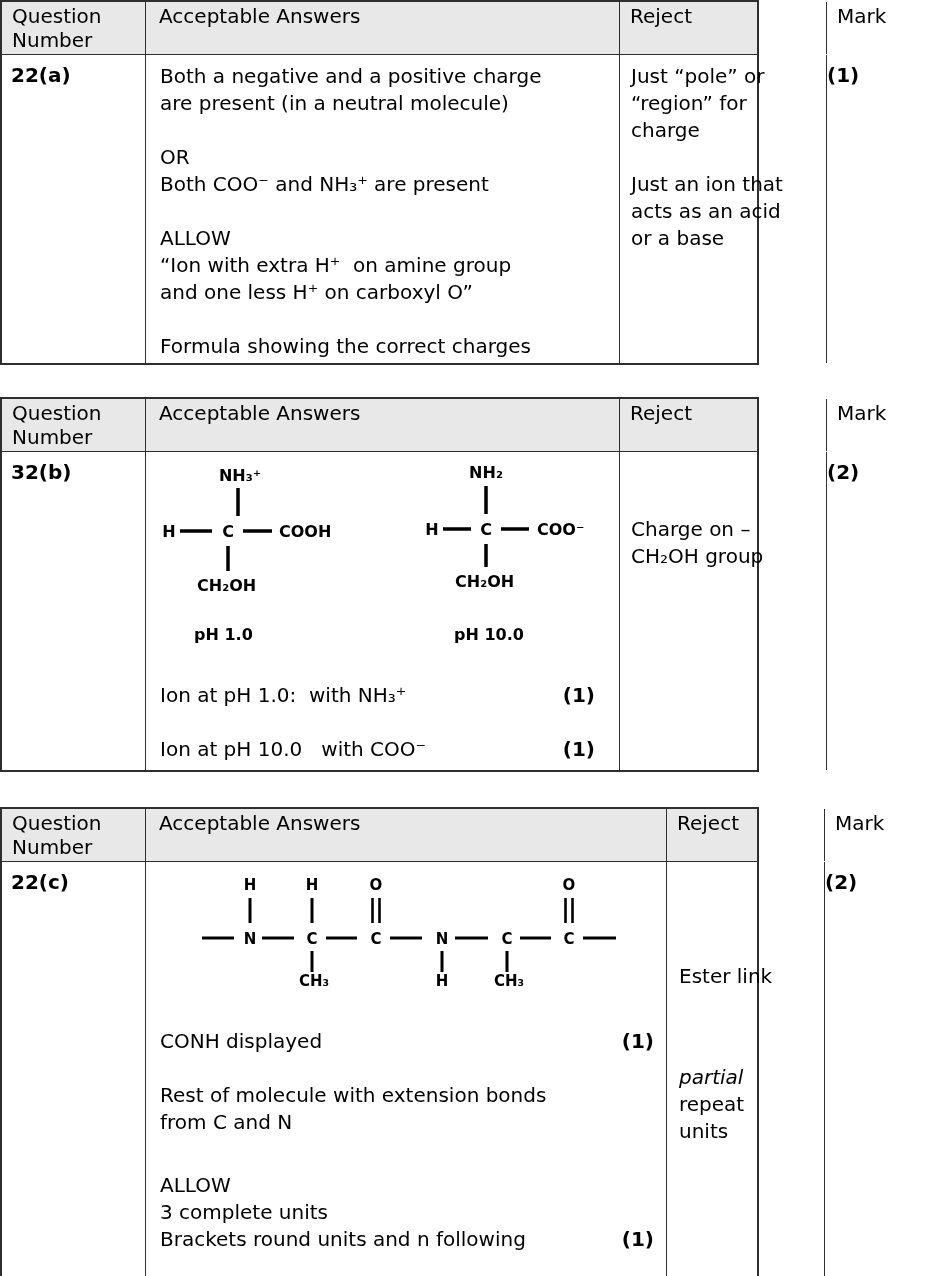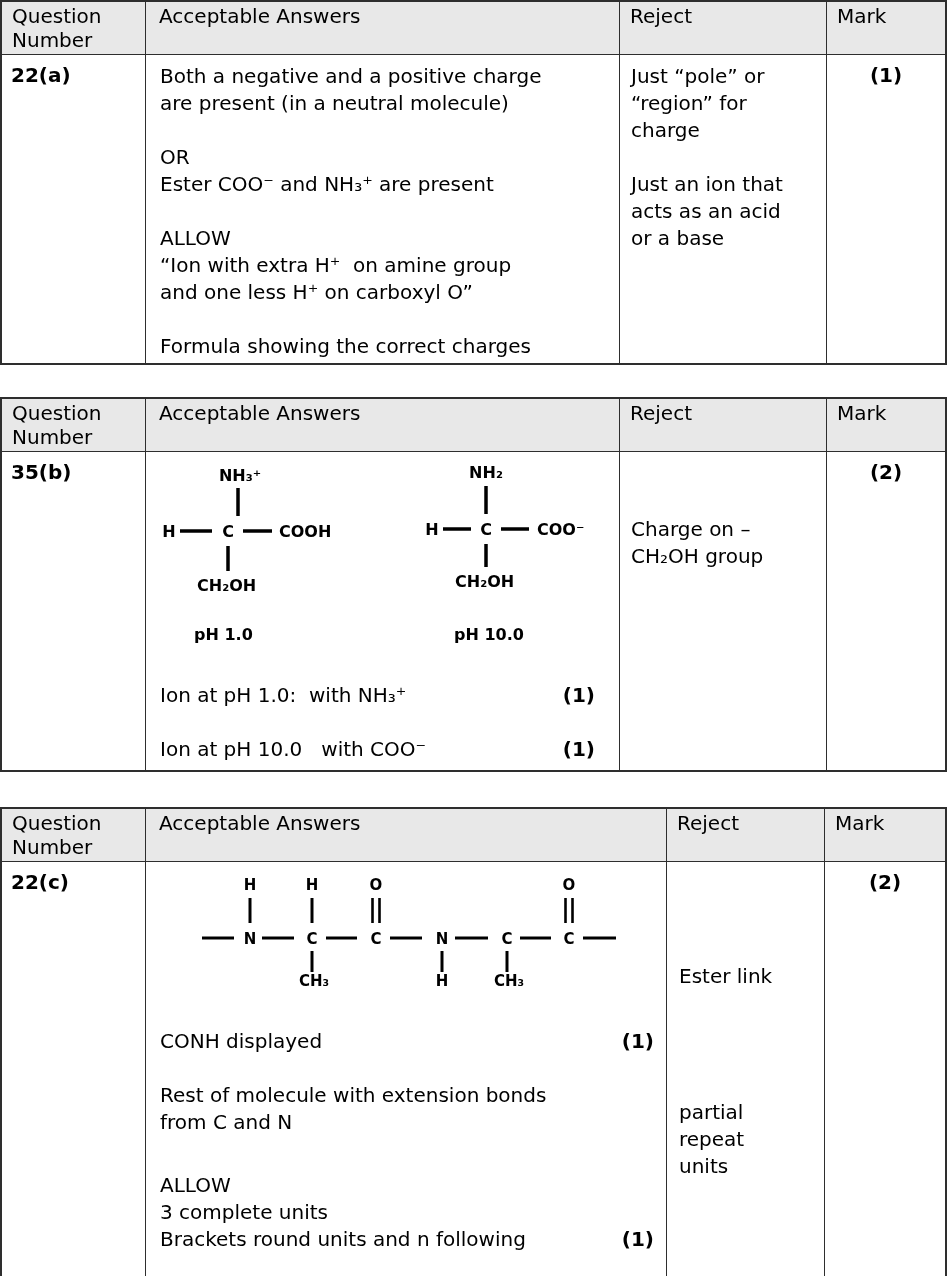--- a/index.html
+++ b/index.html
@@ -6,21 +6,21 @@
   html,body { background:#ffffff; }
   body {
     width:947px;
     color:#000;
     font-family:"DejaVu Sans","Liberation Sans",sans-serif;
     font-size:20px;
   }
   .mtable {
     border:2px solid #2e2e2e;
     background:#fff;
-    width:947px;
+    width:759px;
   }
   .mt1 { margin-bottom:32px; }
   .mt2 { margin-bottom:35px; }
   .mt3 { border-bottom-width:3px; }
   .grid { display:grid; }
   .cols12 { grid-template-columns:144px 474px 207px 1fr; }
   .cols3  { grid-template-columns:144px 521px 158px 1fr; }
   .cell { border-right:1.5px solid #2e2e2e; }
   .cell:last-child { border-right:none; }
   .hrow { background:#e8e8e8; border-bottom:1.5px solid #2e2e2e; min-height:50px; }
@@ -34,21 +34,21 @@
   .mcell { text-align:center; font-weight:bold; }
   .b1 { min-height:308px; }
   .b2 { min-height:318px; }
   .b3 { min-height:419px; }
   .line { min-height:27px; line-height:27px; white-space:pre-wrap; }
   .b { font-weight:bold; }
   .mline { display:flex; justify-content:space-between; align-items:baseline; }
   .pr12 { padding-right:12px; }
   .rej2 { margin-top:56px; }
   .rej3a { margin-top:93px; }
-  .rej3b { margin-top:109px; }
+  .rej3b { margin-top:74px;font-style:italic; }
   .structrow { display:flex; align-items:flex-start; }
   .svg2b { margin-left:92px; }
   svg { display:block; }
   svg text {
     font-family:"DejaVu Sans","Liberation Sans",sans-serif;
     font-weight:bold;
     fill:#000;
   }
   .at16 { font-size:16px; }
   .at15 { font-size:15px; }
@@ -70,21 +70,21 @@
     <div class="cell">Reject</div>
     <div class="cell">Mark</div>
   </div>
   <div class="grid cols12 brow b1">
     <div class="cell qcell">22(a)</div>
     <div class="cell acell">
       <div class="line">Both a negative and a positive charge</div>
       <div class="line">are present (in a neutral molecule)</div>
       <div class="line"></div>
       <div class="line">OR</div>
-      <div class="line">Ester COO⁻ and NH₃⁺ are present</div>
+      <div class="line">Both COO⁻ and NH₃⁺ are present</div>
       <div class="line"></div>
       <div class="line">ALLOW</div>
       <div class="line">“Ion with extra H⁺  on amine group</div>
       <div class="line">and one less H⁺ on carboxyl O”</div>
       <div class="line"></div>
       <div class="line">Formula showing the correct charges</div>
     </div>
     <div class="cell rcell">
       <div class="line">Just “pole” or</div>
       <div class="line">“region” for</div>
@@ -99,21 +99,21 @@
 </div>
 
 <div class="mtable mt2">
   <div class="grid cols12 hrow">
     <div class="cell">Question Number</div>
     <div class="cell acell">Acceptable Answers</div>
     <div class="cell">Reject</div>
     <div class="cell">Mark</div>
   </div>
   <div class="grid cols12 brow b2">
-    <div class="cell qcell">35(b)</div>
+    <div class="cell qcell">32(b)</div>
     <div class="cell acell">
       <div class="structrow">
 
         <svg width="172" height="190" viewBox="0 0 172 190">
           <text class="at16" x="80" y="21" text-anchor="middle">NH₃⁺</text>
           <line class="bond" x1="78" y1="28" x2="78" y2="56"></line>
           <text class="at16" x="9" y="77" text-anchor="middle">H</text>
           <line class="bond" x1="20" y1="71" x2="52" y2="71"></line>
           <text class="at16" x="68" y="77" text-anchor="middle">C</text>
           <line class="bond" x1="83" y1="71" x2="112" y2="71"></line>

